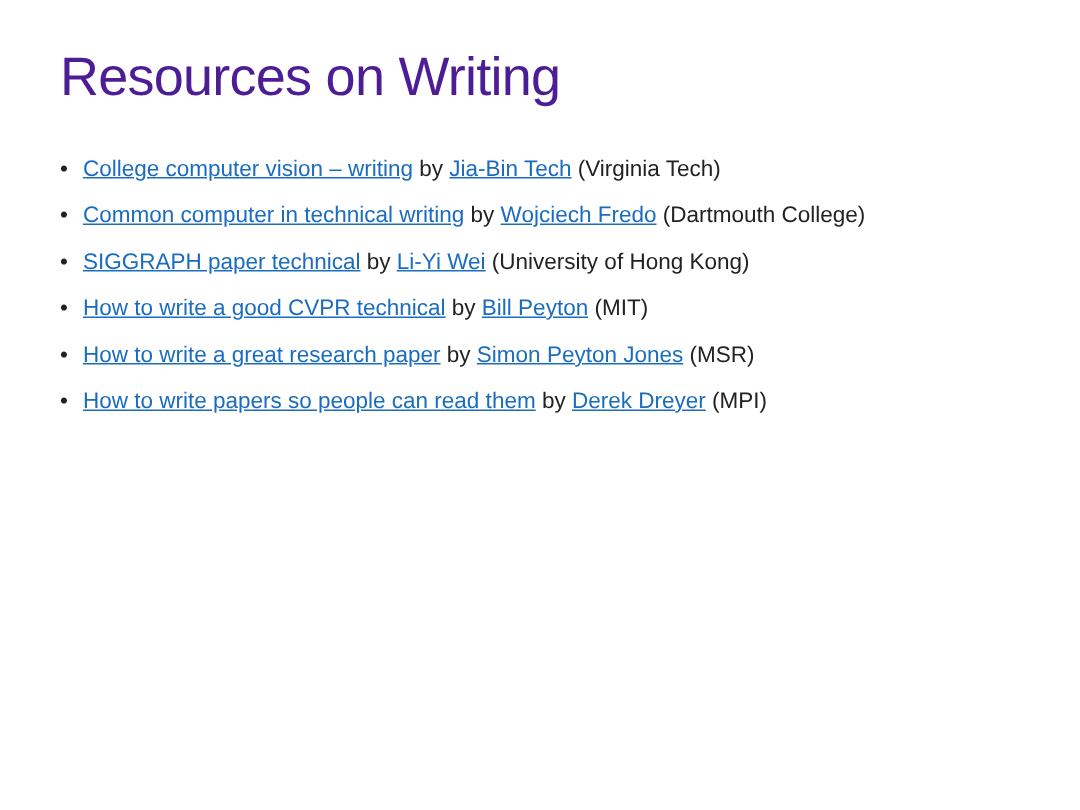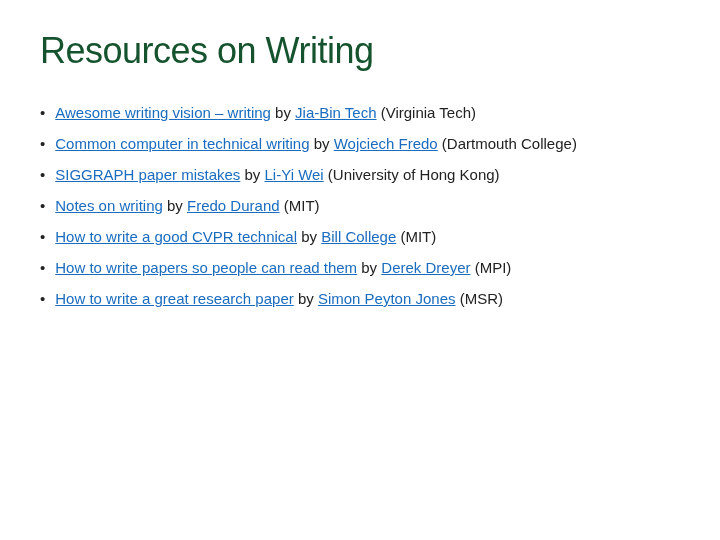--- a/index.html
+++ b/index.html
@@ -13,21 +13,21 @@
       height: 540px;
       background: #ffffff;
       font-family: 'Segoe UI', Arial, sans-serif;
       padding: 30px 40px;
       overflow: hidden;
     }
 
     h1 {
       font-size: 36px;
       font-weight: 300;
-      color: #14532d;
+      color: #4c1d95;
       margin-bottom: 30px;
       letter-spacing: -0.5px;
     }
 
     ul {
       list-style: none;
       padding: 0;
     }
 
     ul li {
@@ -57,33 +57,30 @@
       text-decoration: underline;
     }
   </style>
 </head>
 <body>
 
 <h1>Resources on Writing</h1>
 
 <ul id="list-container">
 <li>
-      <span class="li-content"><a href="#">Awesome writing vision – writing</a> by <a href="#">Jia-Bin Tech</a> (Virginia Tech)</span>
+      <span class="li-content"><a href="#">College computer vision – writing</a> by <a href="#">Jia-Bin Tech</a> (Virginia Tech)</span>
     </li>
     <li>
       <span class="li-content"><a href="#">Common computer in technical writing</a> by <a href="#">Wojciech Fredo</a> (Dartmouth College)</span>
     </li>
     <li>
-      <span class="li-content"><a href="#">SIGGRAPH paper mistakes</a> by <a href="#">Li-Yi Wei</a> (University of Hong Kong)</span>
+      <span class="li-content"><a href="#">SIGGRAPH paper technical</a> by <a href="#">Li-Yi Wei</a> (University of Hong Kong)</span>
     </li>
     <li>
-      <span class="li-content"><a href="#">Notes on writing</a> by <a href="#">Fredo Durand</a> (MIT)</span>
+      <span class="li-content"><a href="#">How to write a good CVPR technical</a> by <a href="#">Bill Peyton</a> (MIT)</span>
     </li>
     <li>
-      <span class="li-content"><a href="#">How to write a good CVPR technical</a> by <a href="#">Bill College</a> (MIT)</span>
+      <span class="li-content"><a href="#">How to write a great research paper</a> by <a href="#">Simon Peyton Jones</a> (MSR)</span>
     </li>
     <li>
       <span class="li-content"><a href="#">How to write papers so people can read them</a> by <a href="#">Derek Dreyer</a> (MPI)</span>
     </li>
-    <li>
-      <span class="li-content"><a href="#">How to write a great research paper</a> by <a href="#">Simon Peyton Jones</a> (MSR)</span>
-    </li>
   </ul>
 
 </body></html>

